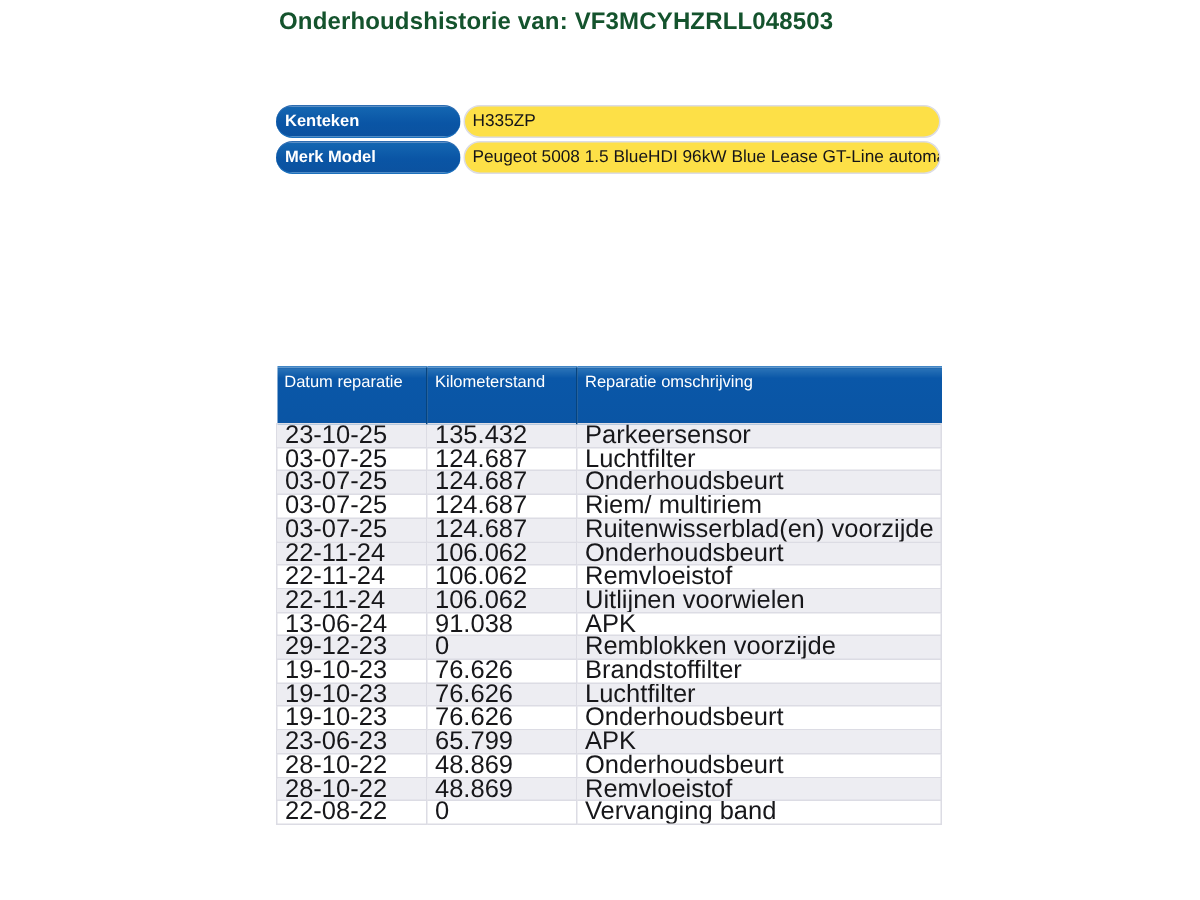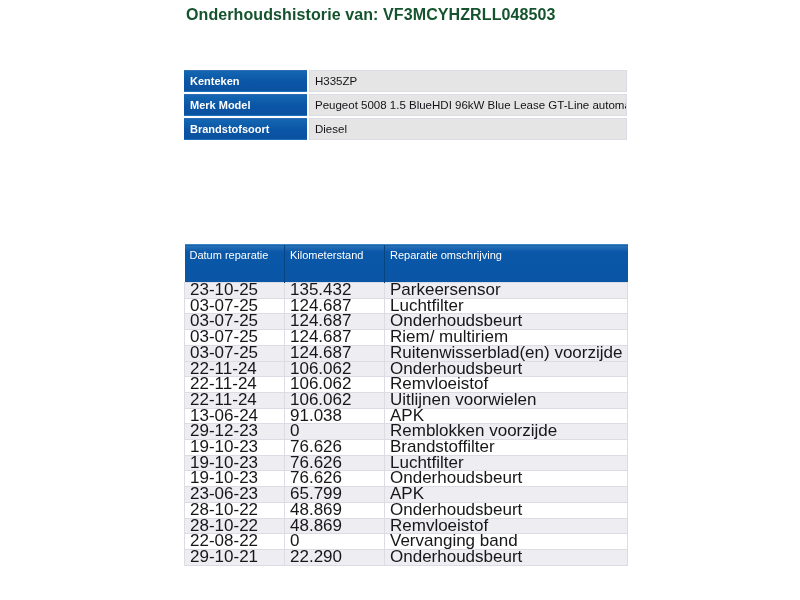--- a/index.html
+++ b/index.html
@@ -35,33 +35,34 @@
     border-collapse: separate;
     border-spacing: 2px;
     table-layout: fixed;
   }
   table.vehicle td {
     height: 20px;
     font-size: 11.5px;
     vertical-align: middle;
     white-space: nowrap;
     overflow: hidden;
+    border-radius: 11px;
   }
   table.vehicle td.lbl {
     width: 117px;
     background: linear-gradient(180deg, #1467b2 0%, #0a55a5 55%, #0b52a0 100%);
     border-top: 1px solid #2e6db2;
     border-bottom: 1px solid #1d71bd;
     color: #ffffff;
     font-weight: bold;
     font-size: 11px;
     padding: 0 0 0 6px;
   }
   table.vehicle td.val {
-    background: #e5e5e5;
+    background: #fde047;
     border: 1px solid #dcdce4;
     color: #141418;
     padding: 0 0 0 5px;
   }
 
   
   table.service {
     position: absolute;
     left: 184px;
     top: 244px;
@@ -111,24 +112,20 @@
 
   <table class="vehicle">
     <tbody>
         <tr>
           <td class="lbl">Kenteken</td>
           <td class="val">H335ZP</td>
         </tr>
         <tr>
           <td class="lbl">Merk Model</td>
           <td class="val">Peugeot 5008 1.5 BlueHDI 96kW Blue Lease GT-Line automaat</td>
-        </tr>
-        <tr>
-          <td class="lbl">Brandstofsoort</td>
-          <td class="val">Diesel</td>
         </tr>
       </tbody>
   </table>
 
   <table class="service">
     <colgroup>
         <col class="c1">
         <col class="c2">
         <col class="c3">
       </colgroup>
@@ -218,21 +215,16 @@
         <tr class="odd">
           <td>28-10-22</td>
           <td>48.869</td>
           <td>Remvloeistof</td>
         </tr>
         <tr class="even">
           <td>22-08-22</td>
           <td>0</td>
           <td>Vervanging band</td>
         </tr>
-        <tr class="odd">
-          <td>29-10-21</td>
-          <td>22.290</td>
-          <td>Onderhoudsbeurt</td>
-        </tr>
       </tbody>
   </table>
 
 </div>
 
 </body></html>

